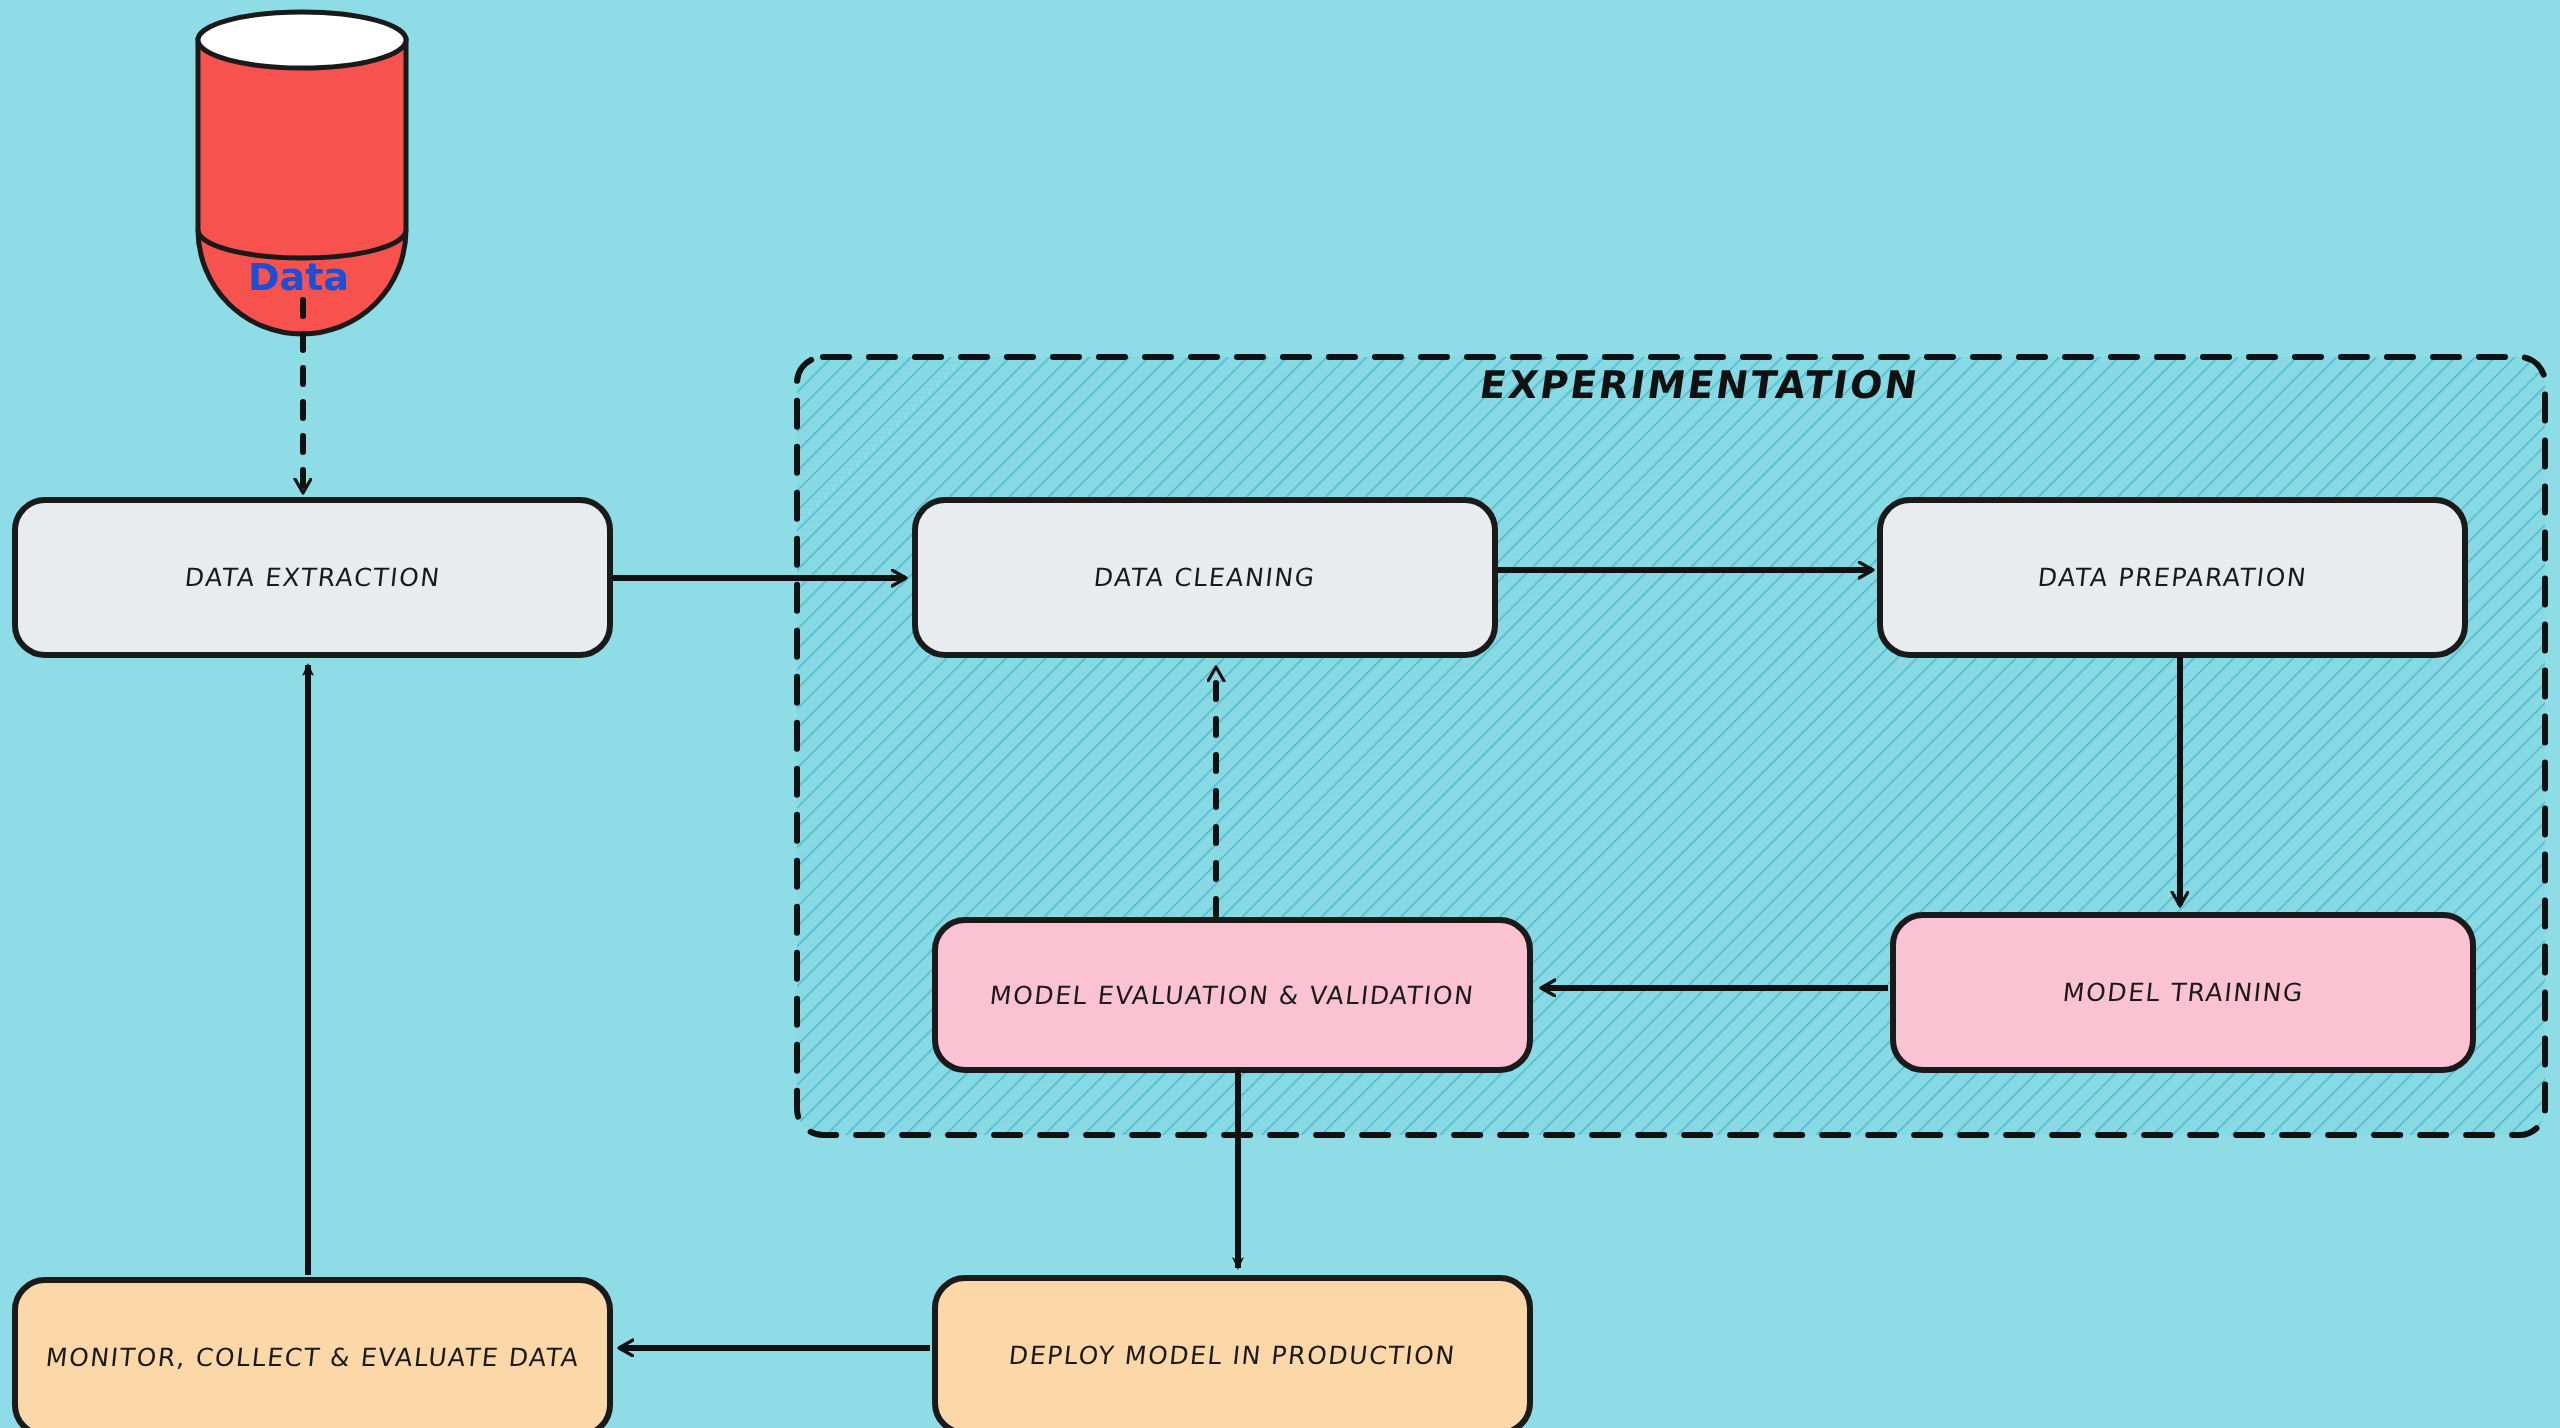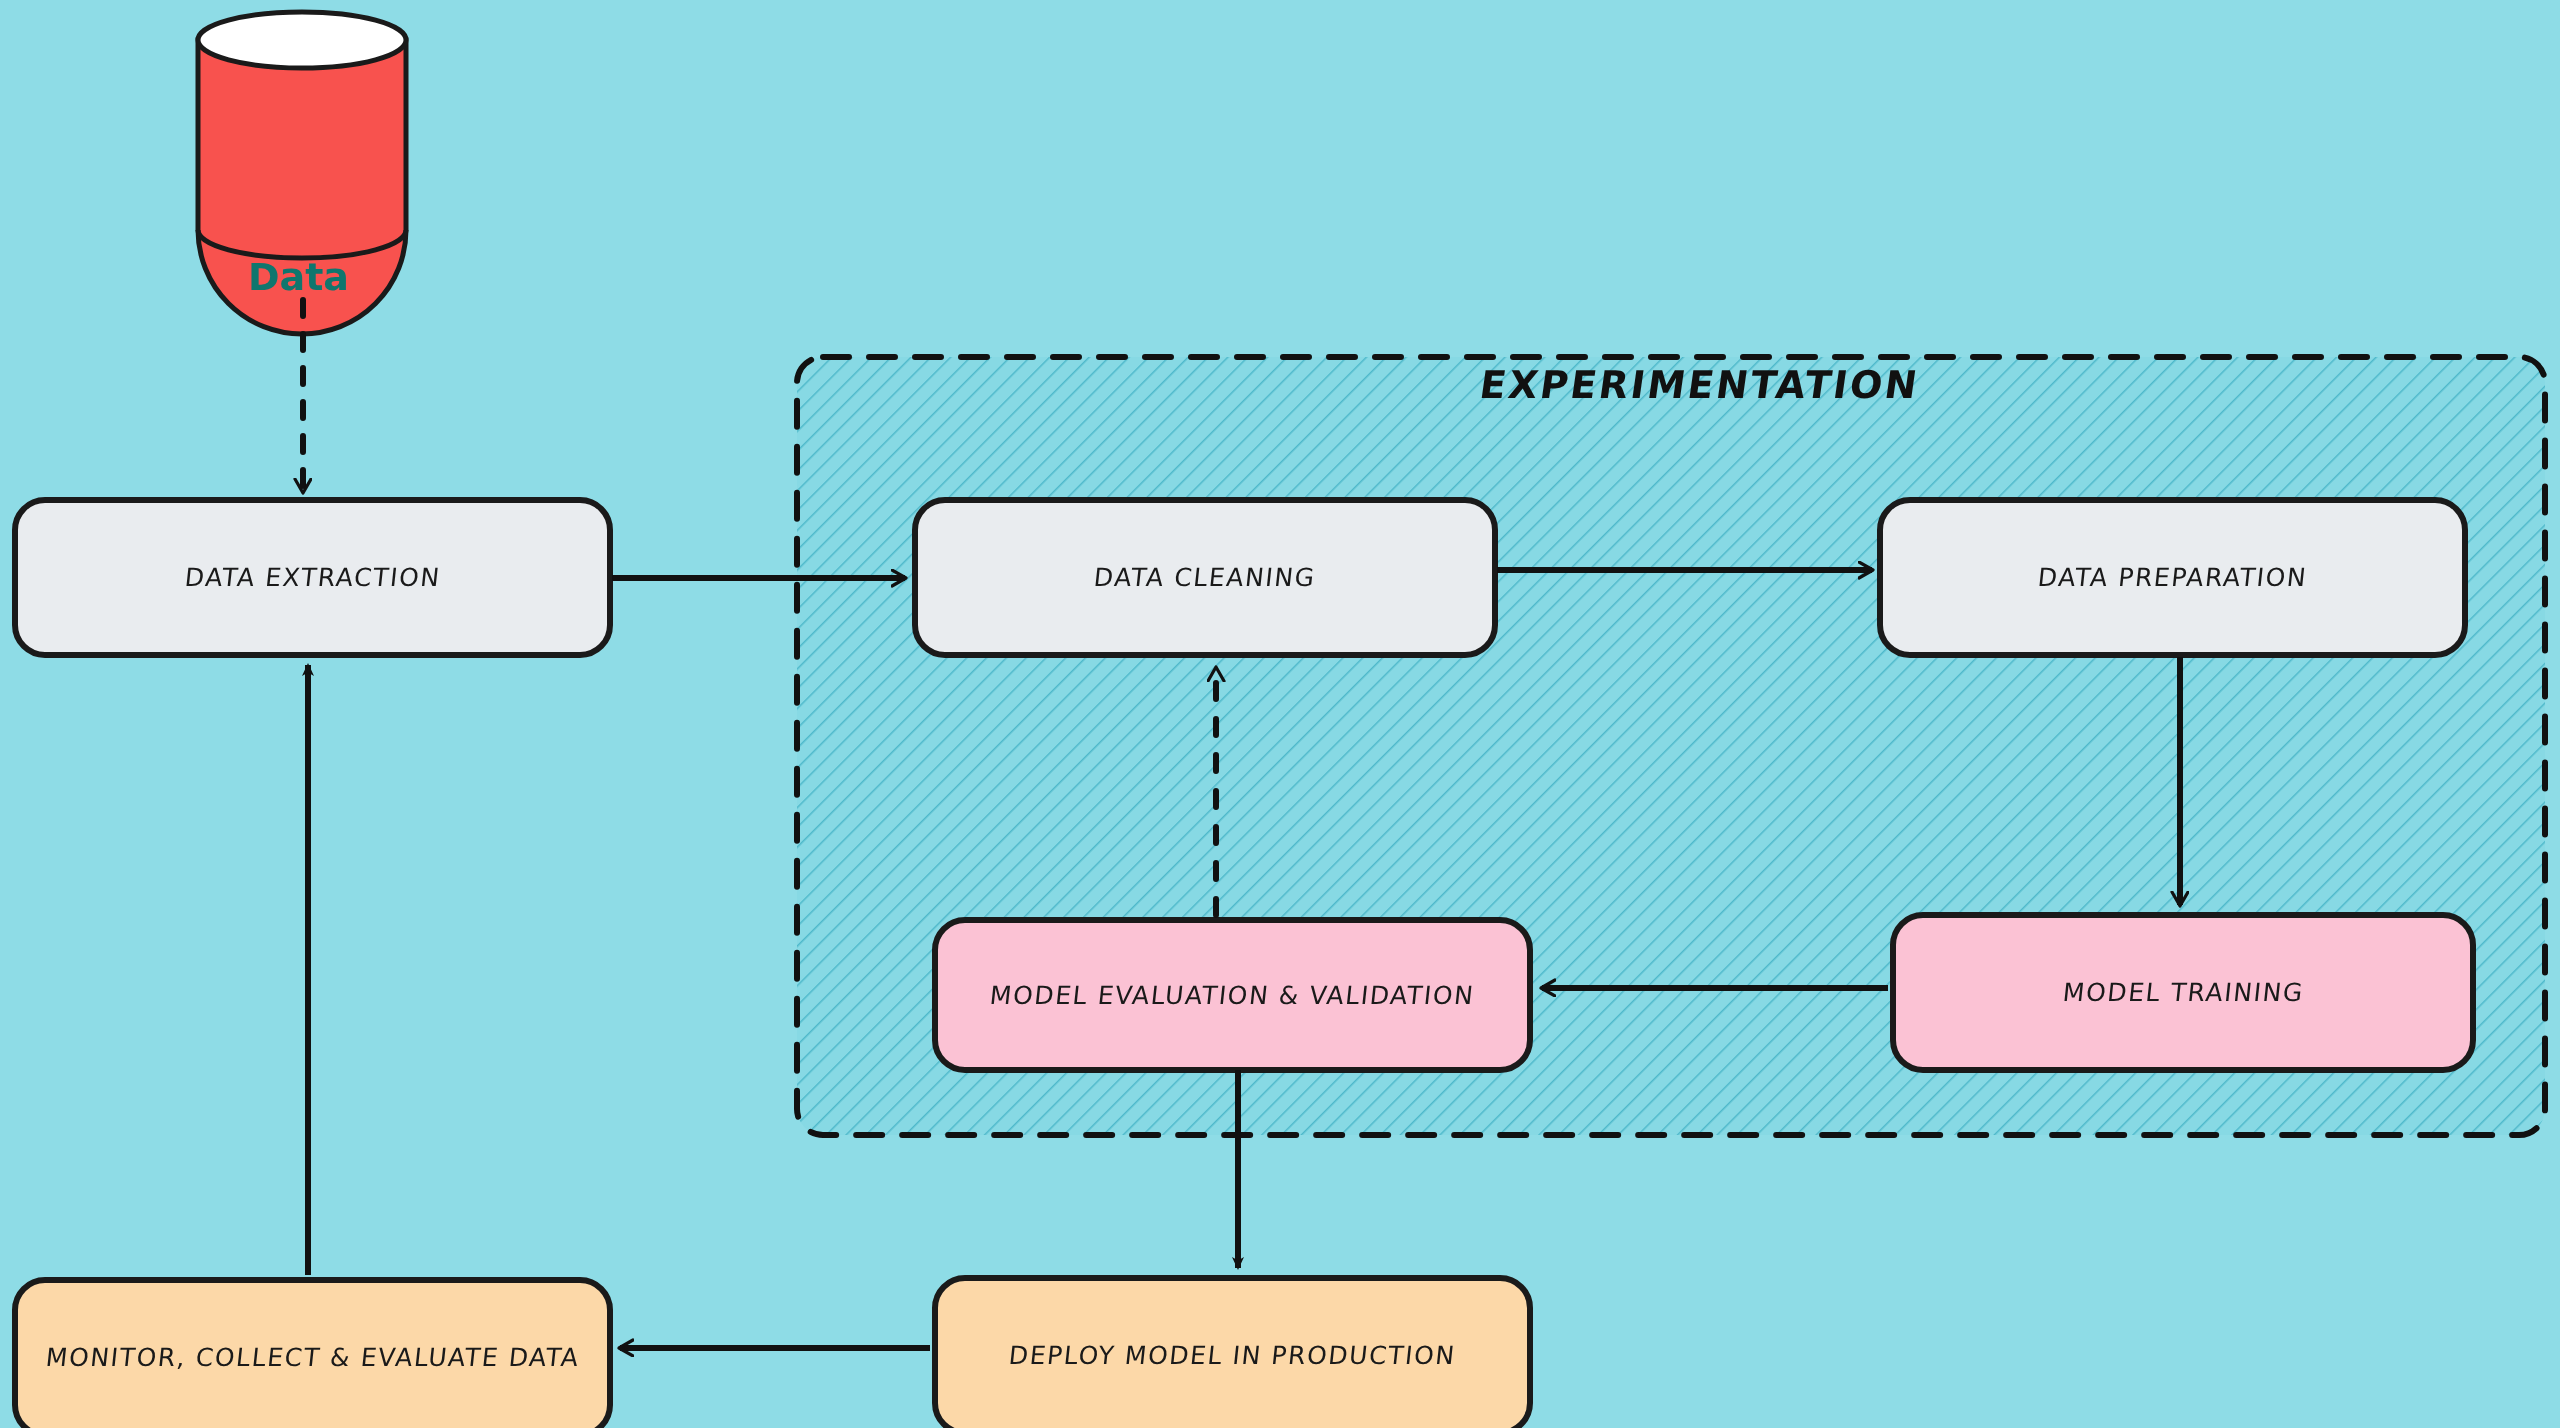--- a/index.html
+++ b/index.html
@@ -45,21 +45,21 @@
     font-size: 38px;
     letter-spacing: 2.5px;
     font-weight: 600;
   }
   .group-title span {
     display: inline-block;
     transform: skewX(-8deg);
   }
   .db-label {
     position: absolute;
-    color: #0f766e;
+    color: #1d4ed8;
     font-size: 38px;
     font-weight: 700;
     font-family: "DejaVu Sans", sans-serif;
   }
 </style>
 </head>
 <body>
 
 <div id="canvas">
 

